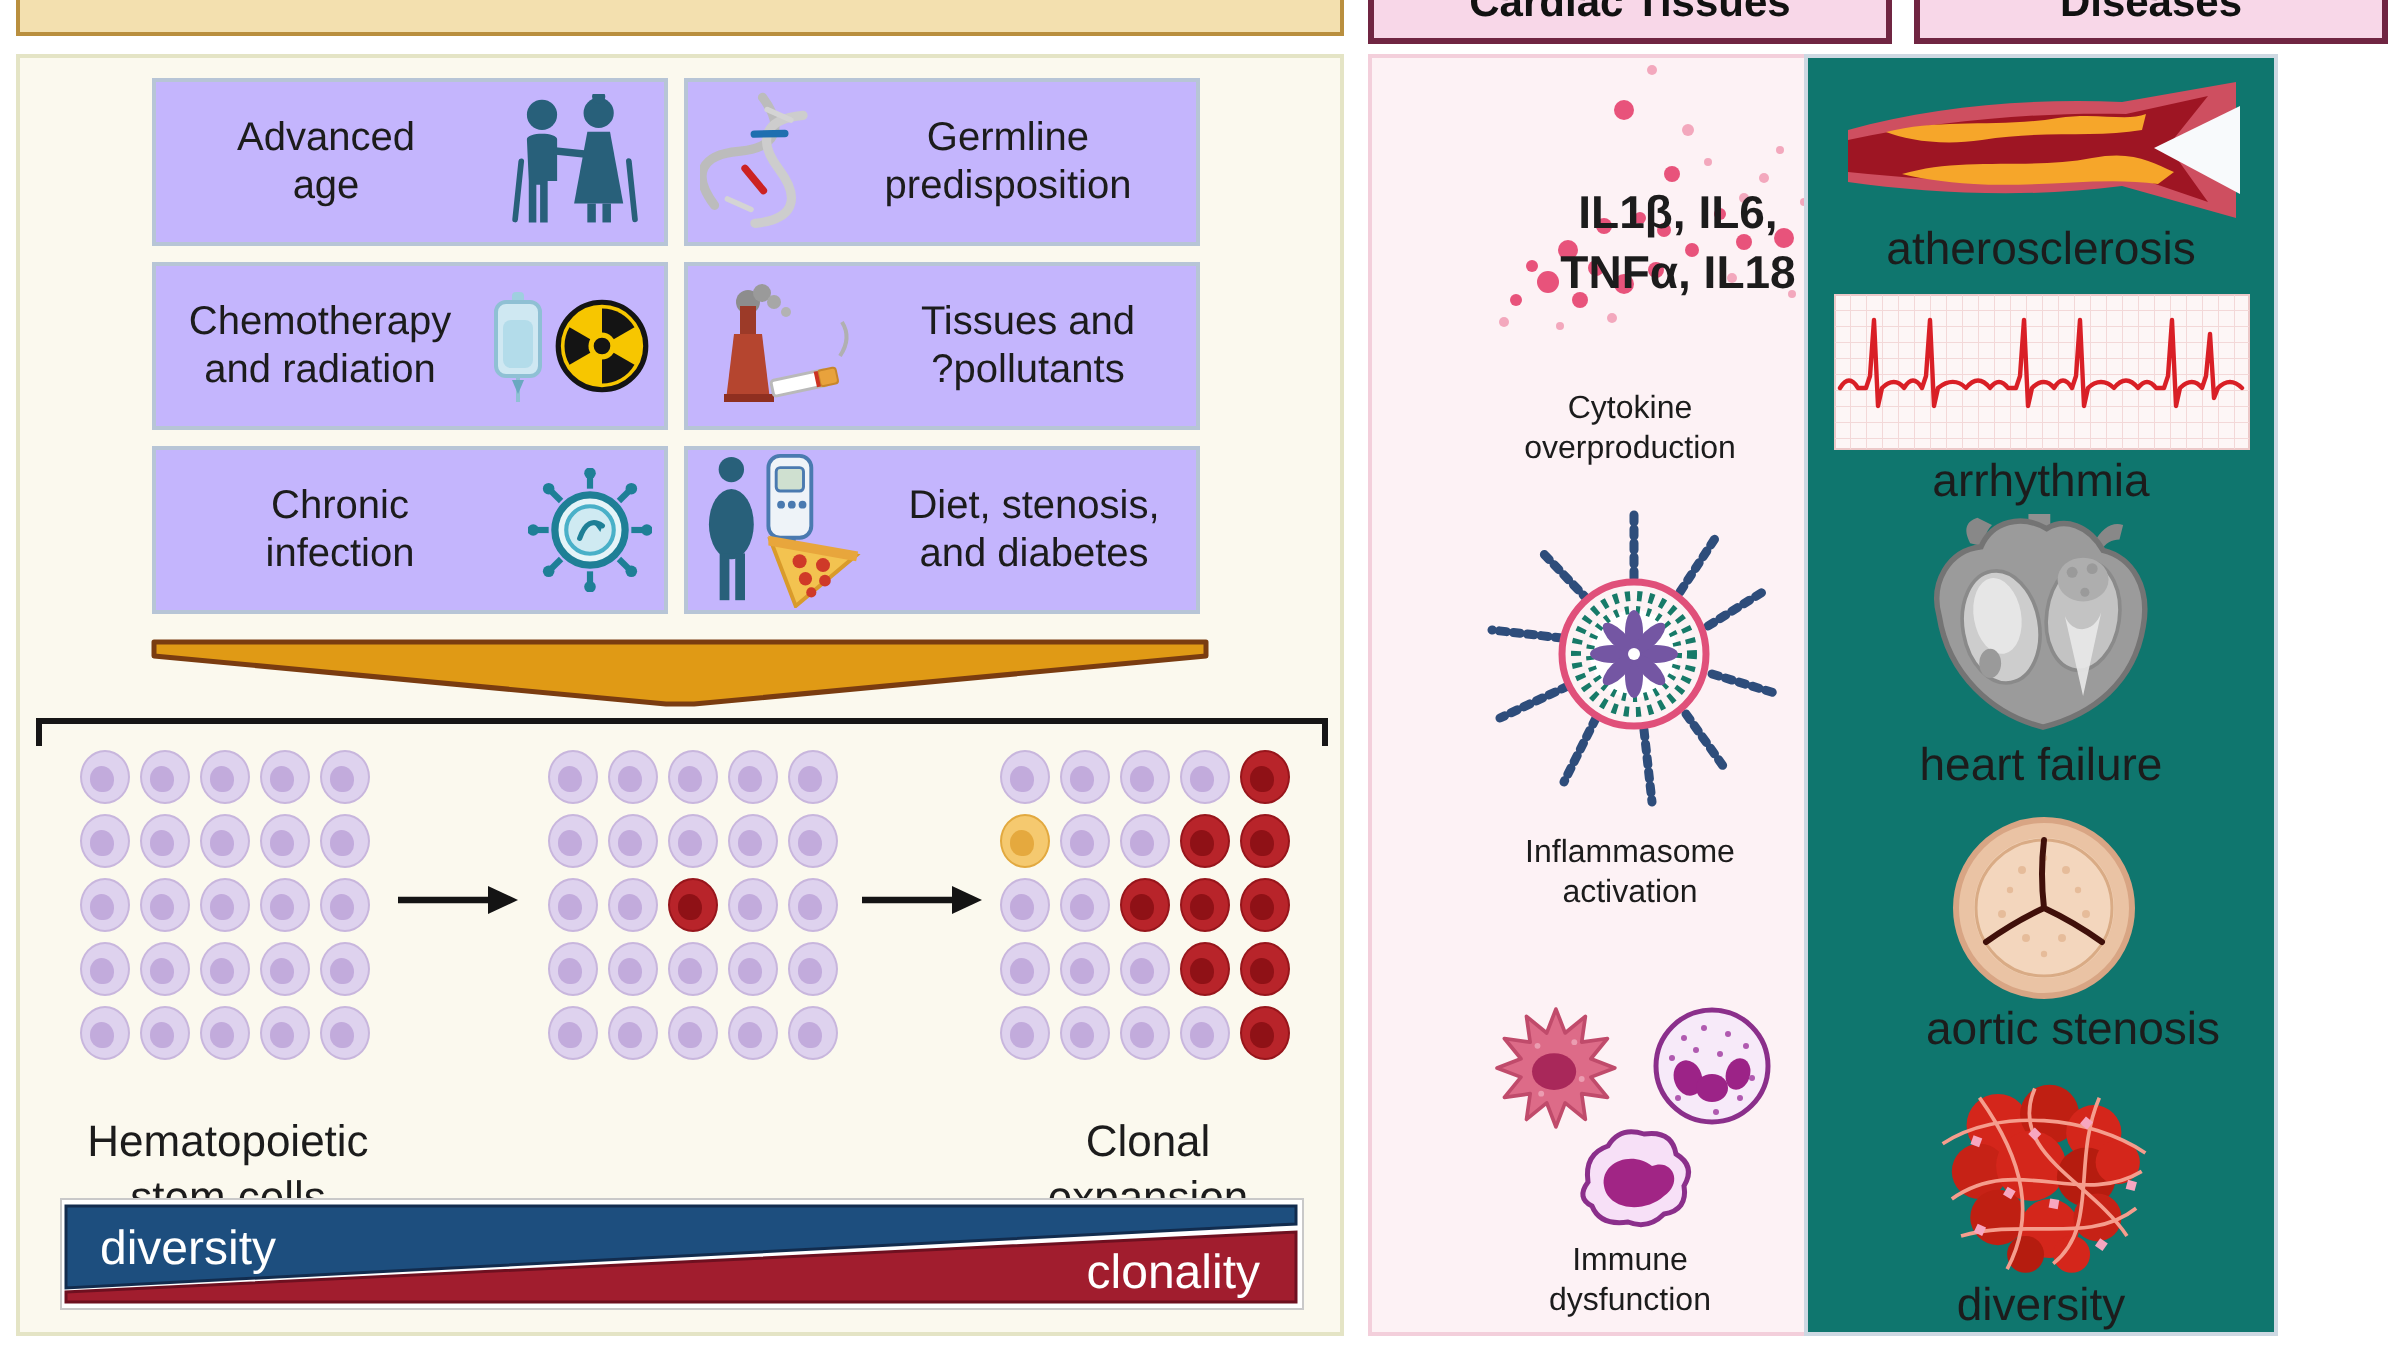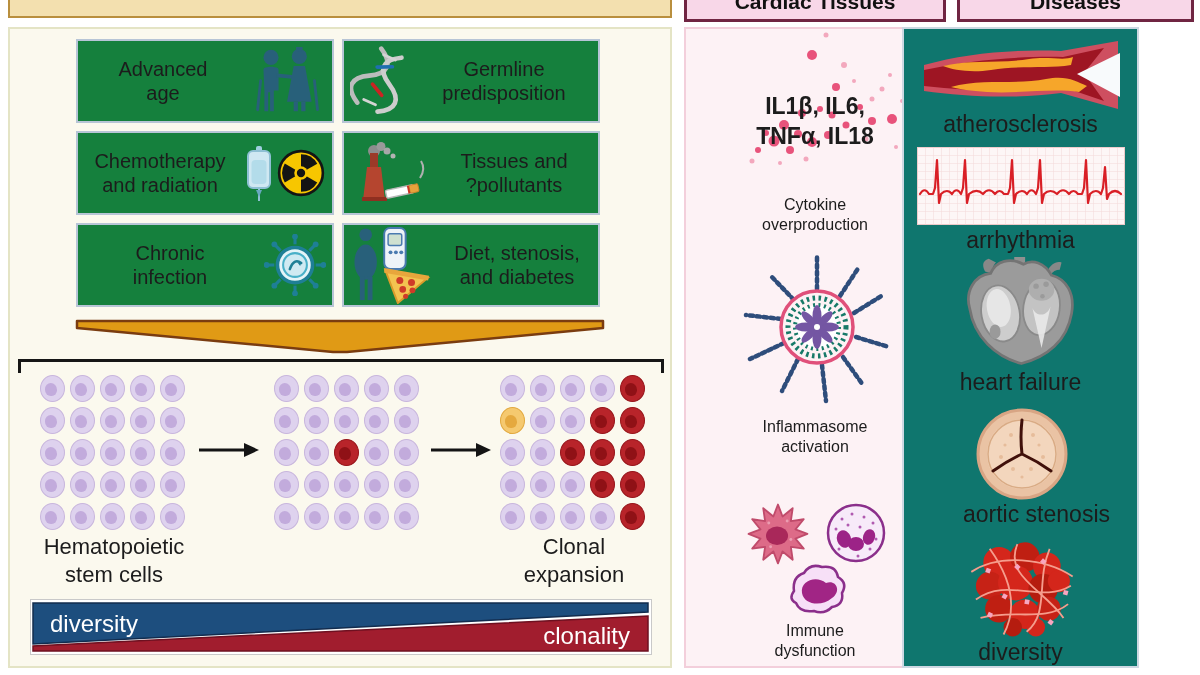--- a/index.html
+++ b/index.html
@@ -7,46 +7,46 @@
         font-family:"Liberation Sans",sans-serif;color:#1c1c1c;}
   .panel{position:absolute;box-sizing:border-box;}
   
   .panel-header{position:absolute;box-sizing:border-box;background:#f8d7e8;border:3px solid #702542;
         display:flex;align-items:center;justify-content:center;font-weight:700;font-size:21px;color:#111;}
   #risk-header{left:8px;top:-14px;width:664px;height:32px;background:#f3e0af;border:2px solid #b98f3e;}
   
   #left-panel{left:8px;top:27px;width:664px;height:641px;background:#fbf9ee;border:2px solid #e4e4c5;}
   #risk-grid{position:absolute;left:66px;top:10px;width:524px;display:grid;
         grid-template-columns:1fr 1fr;gap:8px;}
-  .risk-box{background:#15803d;border:2px solid #b7c5d6;height:84px;box-sizing:border-box;
+  .risk-box{background:#c4b5fd;border:2px solid #b7c5d6;height:84px;box-sizing:border-box;
         display:flex;align-items:center;justify-content:center;gap:8px;padding:0 6px;}
   .label{white-space:pre-line;text-align:center;color:#1c1c1c;}
   .risk-label{font-size:20px;line-height:1.22;flex:1;}
   .icon-wrap{display:flex;align-items:center;gap:2px;flex:0 0 auto;}
   #funnel{position:absolute;left:64px;top:290px;}
   #bracket{position:absolute;left:8px;top:330px;width:646px;height:14px;box-sizing:border-box;
         border-top:3px solid #161616;border-left:3px solid #161616;border-right:3px solid #161616;}
   .stage{position:absolute;top:346px;width:152px;display:flex;flex-direction:column;align-items:center;}
   .hsc-grid{display:grid;grid-template-columns:repeat(5,28px);grid-auto-rows:30px;gap:2px;}
   .cell{width:25px;height:27px;border-radius:50%;position:relative;box-sizing:border-box;}
   .cell.L{background:#ded2ee;border:1.5px solid #c8b6dd;}
   .cell.L .nuc{background:#c2abdc;}
   .cell.R{background:#b8242a;border:1.5px solid #97151b;}
   .cell.R .nuc{background:#8f1116;}
   .cell.Y{background:#f5c96f;border:1.5px solid #e2a93f;}
   .cell.Y .nuc{background:#e5a93e;}
   .nuc{position:absolute;left:4px;top:7px;width:12px;height:13px;border-radius:55% 60% 50% 55%;}
-  .stage-label{font-size:22px;line-height:1.28;margin-top:0;}
+  .stage-label{font-size:22px;line-height:1.28;margin-top:24px;}
   .grid-arrow{position:absolute;top:412px;}
   #divbar{position:absolute;left:20px;top:570px;border-radius:24px;}
   
   #cardiac-panel{left:684px;top:27px;width:262px;height:641px;background:#fdf2f5;border:2px solid #f3cfdb;}
   #cardiac-header{left:684px;top:-18px;width:262px;height:40px;}
   .mid-caption{position:absolute;width:100%;font-size:16px;line-height:1.28;}
-  #il-text{position:absolute;width:100%;top:62px;font-weight:700;font-size:23px;line-height:1.32;}
+  #il-text{position:absolute;width:100%;top:62px;font-weight:700;font-size:23px;line-height:1.32;padding-left:24px;}
   
   #disease-panel{left:902px;top:27px;width:237px;height:641px;background:#0f766e;border:2px solid #cdd8e2;}
   #disease-header{left:957px;top:-18px;width:237px;height:40px;}
   .disease-label{position:absolute;width:100%;font-size:23px;}
   svg{display:block;}
 </style>
 </head>
 <body>
 
 <div id="root">

